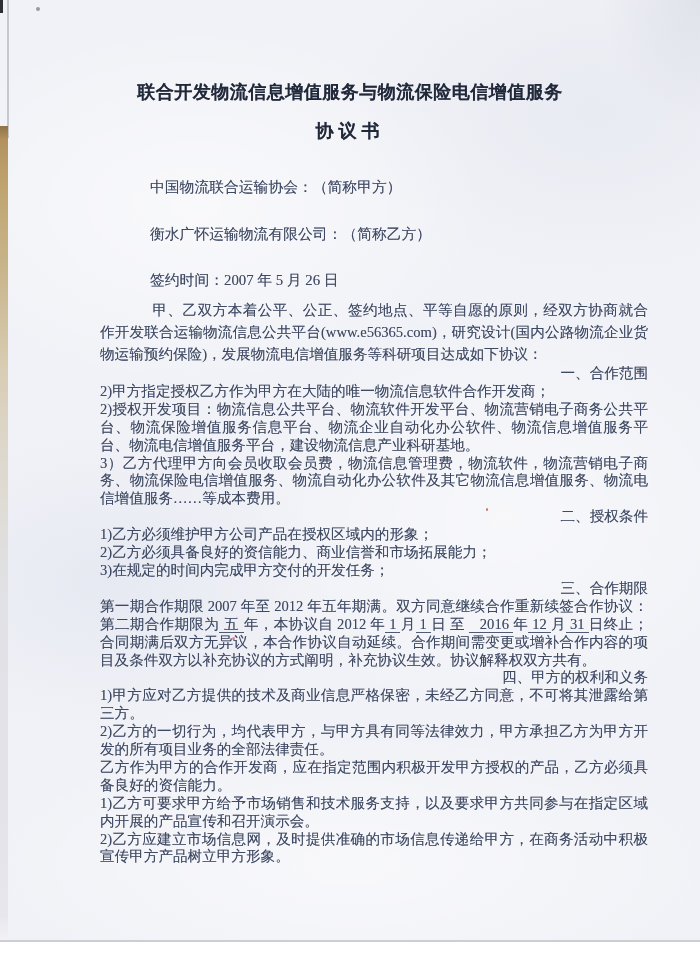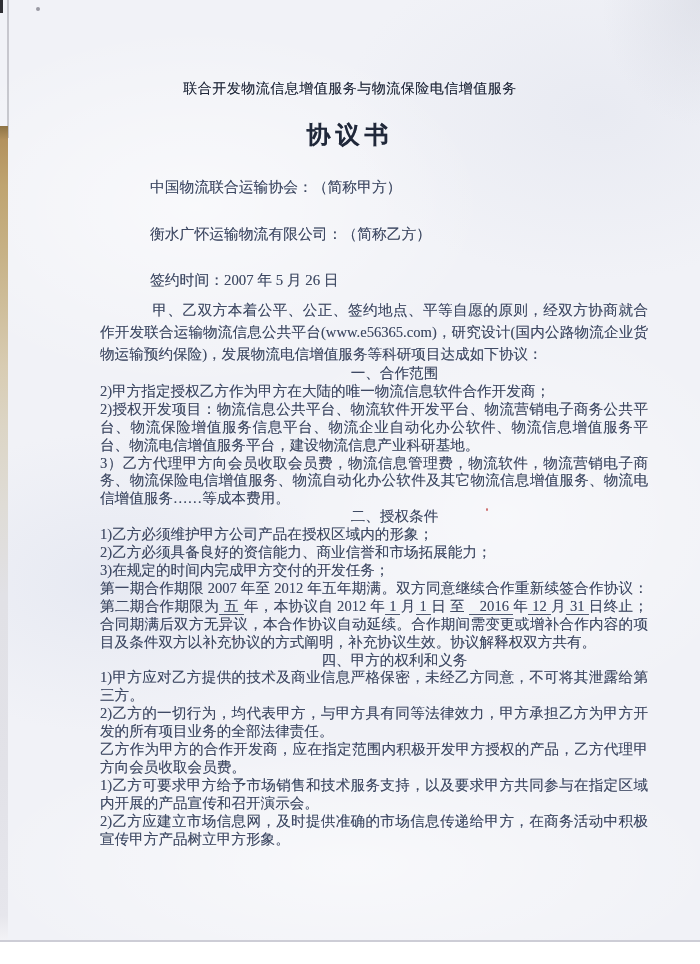--- a/index.html
+++ b/index.html
@@ -39,43 +39,43 @@
   .corner-shade{
     position:absolute;right:0;top:0;width:120px;height:160px;
     background:radial-gradient(140px 180px at 100% 0%, rgba(206,209,220,0.45), rgba(206,209,220,0) 70%);
   }
   .scan-bottom{position:absolute;left:0;top:942px;width:700px;height:22px;background:#ffffff;}
 
   
   .ink{color:#3e4963;text-shadow:0 0 0.5px rgba(62,73,99,0.45);margin-top:36px;}
   .title1{
     position:absolute;left:0;right:0;top:80px;text-align:center;
-    font-size:14px;font-weight:normal;letter-spacing:0.5px;
+    font-size:18px;font-weight:bold;letter-spacing:0.5px;
     color:#20283a;text-shadow:0 0 0.6px rgba(32,40,58,0.5);
   }
   .title2{
     position:absolute;left:0;right:0;top:119px;text-align:center;
-    font-size:24px;font-weight:bold;letter-spacing:5px;
+    font-size:18px;font-weight:bold;letter-spacing:5px;
     color:#20283a;text-shadow:0 0 0.6px rgba(32,40,58,0.5);
   }
   .pline{position:absolute;left:150px;font-size:14.8px;white-space:nowrap;}
   .party-a{top:142px;}
   .party-b{top:189px;}
   .sign-place{top:216px;}
   .sign-time{top:235px;}
   .intro{
     position:absolute;left:100px;top:263px;width:548px;
     font-size:14.6px;line-height:22px;text-align:justify;text-indent:3.6em;
   }
   .main{
     position:absolute;left:100px;top:329px;width:548px;
     font-size:14.6px;line-height:17.9px;text-align:justify;
   }
   .main p{margin:0;padding:0;}
-  .main p.heading{text-indent:2.8em;text-align:center;}
+  .main p.heading{text-indent:2.8em;text-align:right;}
   .blank{
     border-bottom:1px solid rgba(62,73,99,0.9);
     padding:0 5px;white-space:nowrap;
   }
   .blank-wide{padding-left:11px;padding-right:4px;}
   .blank-num{padding:0 4px;}
 </style>
 </head>
 <body>
 
@@ -104,23 +104,24 @@
     <p class="heading">一、合作范围</p>
     <p>2)甲方指定授权乙方作为甲方在大陆的唯一物流信息软件合作开发商；</p>
     <p>2)授权开发项目：物流信息公共平台、物流软件开发平台、物流营销电子商务公共平台、物流保险增值服务信息平台、物流企业自动化办公软件、物流信息增值服务平台、物流电信增值服务平台，建设物流信息产业科研基地。</p>
     <p>3）乙方代理甲方向会员收取会员费，物流信息管理费，物流软件，物流营销电子商务、物流保险电信增值服务、物流自动化办公软件及其它物流信息增值服务、物流电信增值服务……等成本费用。</p>
 
     <p class="heading">二、授权条件</p>
     <p>1)乙方必须维护甲方公司产品在授权区域内的形象；</p>
     <p>2)乙方必须具备良好的资信能力、商业信誉和市场拓展能力；</p>
     <p>3)在规定的时间内完成甲方交付的开发任务；</p>
 
+    <p class="heading">三、合作期限</p>
     <p><span>第一期合作期限 2007 年至 2012 年五年期满。双方同意继续合作重新续签合作协议：第二期合作期限为</span><span class="blank">五</span><span>年，本协议自 2012 年</span><span class="blank blank-num">1</span><span>月</span><span class="blank blank-num">1</span><span>日 至</span> <span class="blank blank-wide">2016</span><span>年</span><span class="blank blank-num">12</span><span>月</span><span class="blank blank-num">31</span><span>日终止；合同期满后双方无异议，本合作协议自动延续。合作期间需变更或增补合作内容的项目及条件双方以补充协议的方式阐明，补充协议生效。协议解释权双方共有。</span></p>
 
     <p class="heading">四、甲方的权利和义务</p>
     <p>1)甲方应对乙方提供的技术及商业信息严格保密，未经乙方同意，不可将其泄露给第三方。</p>
     <p>2)乙方的一切行为，均代表甲方，与甲方具有同等法律效力，甲方承担乙方为甲方开发的所有项目业务的全部法律责任。</p>
 
-    <p>乙方作为甲方的合作开发商，应在指定范围内积极开发甲方授权的产品，乙方代理甲方向会员收取会员费。</p>
+    <p>乙方作为甲方的合作开发商，应在指定范围内积极开发甲方授权的产品，乙方必须具备良好的资信能力。</p>
     <p>1)乙方可要求甲方给予市场销售和技术服务支持，以及要求甲方共同参与在指定区域内开展的产品宣传和召开演示会。</p>
     <p>2)乙方应建立市场信息网，及时提供准确的市场信息传递给甲方，在商务活动中积极宣传甲方产品树立甲方形象。</p>
   </div>
 </div>
 
 </body></html>

